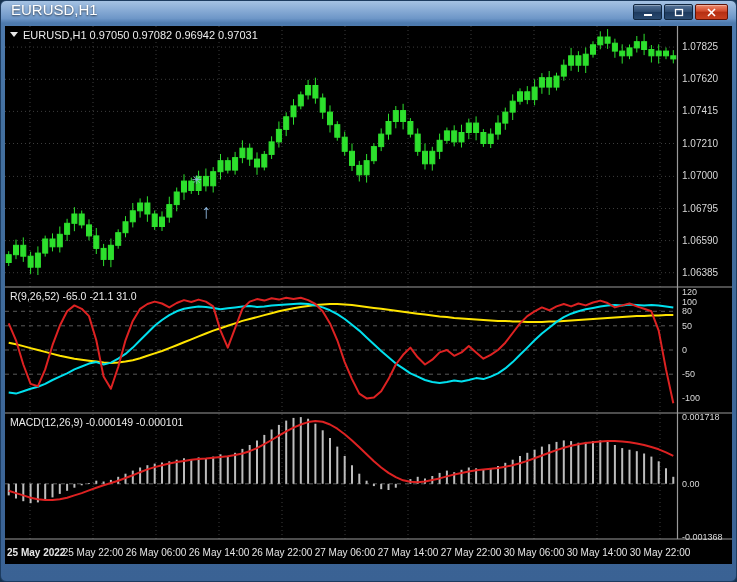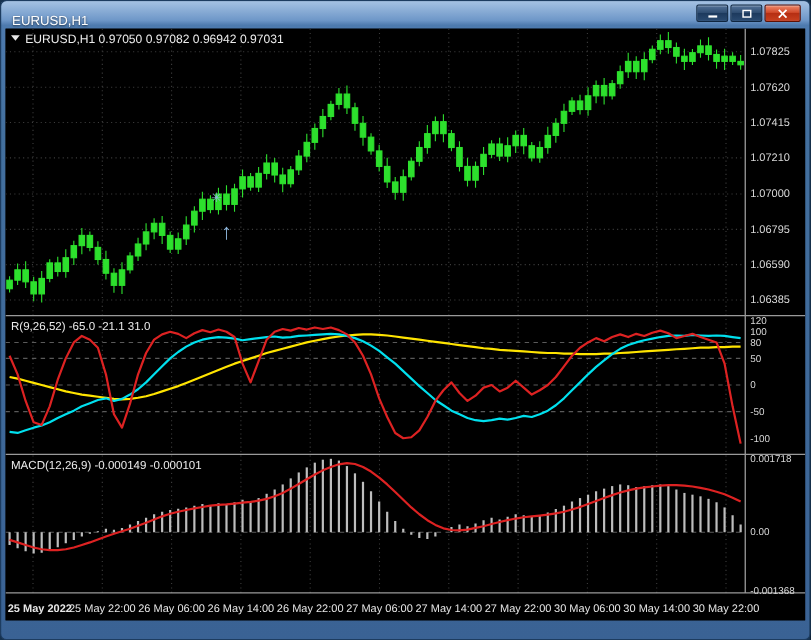--- a/index.html
+++ b/index.html
@@ -14,22 +14,22 @@
     width:737px;height:582px;
     border:1px solid #1d3c60;
     border-radius:6px;
     padding:0 4px;
     background:linear-gradient(180deg,#a5c2e3 0%,#6e97c8 3%,#4d7aae 22px,#43709f 120px,#3a6294 100%);
     overflow:hidden;
     position:relative;
   }
   .titlebar{
     height:25px;
-    display:flex;align-items:flex-end;
-    color:#ffffff;font-size:12px;
+    display:flex;align-items:flex-start;
+    color:#ffffff;font-size:15px;
     text-shadow:0 1px 2px rgba(0,0,0,.65);
     padding-left:6px;
     position:relative;
   }
   .controls{
     position:absolute;top:3px;right:4px;
     display:flex;gap:2px;
   }
   .wbtn{
     box-sizing:border-box;

